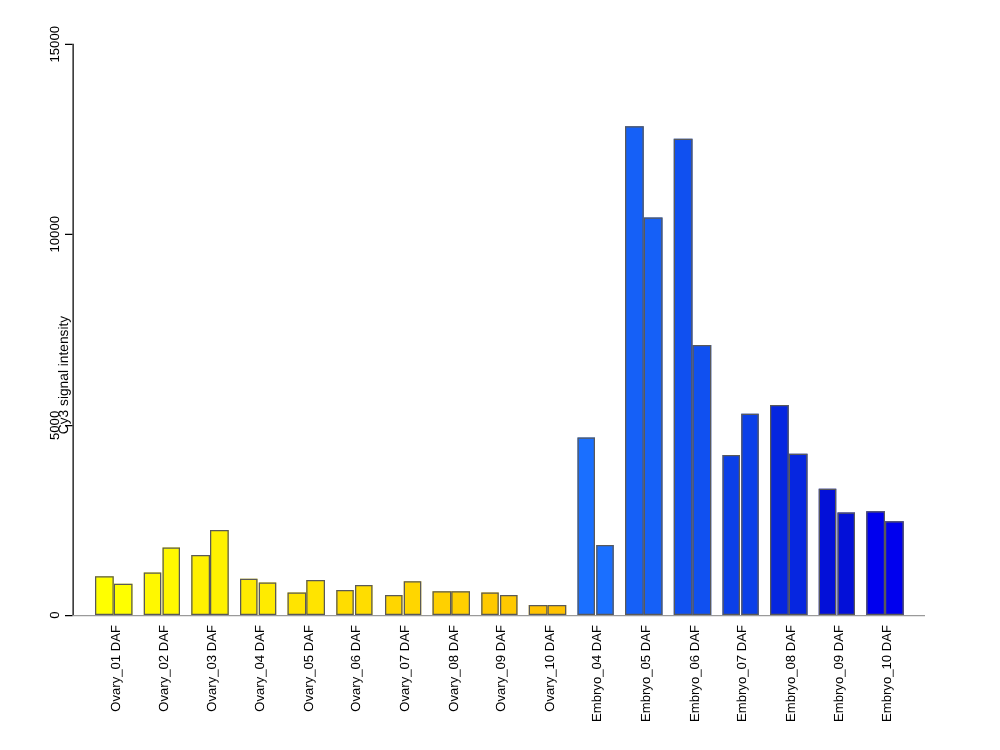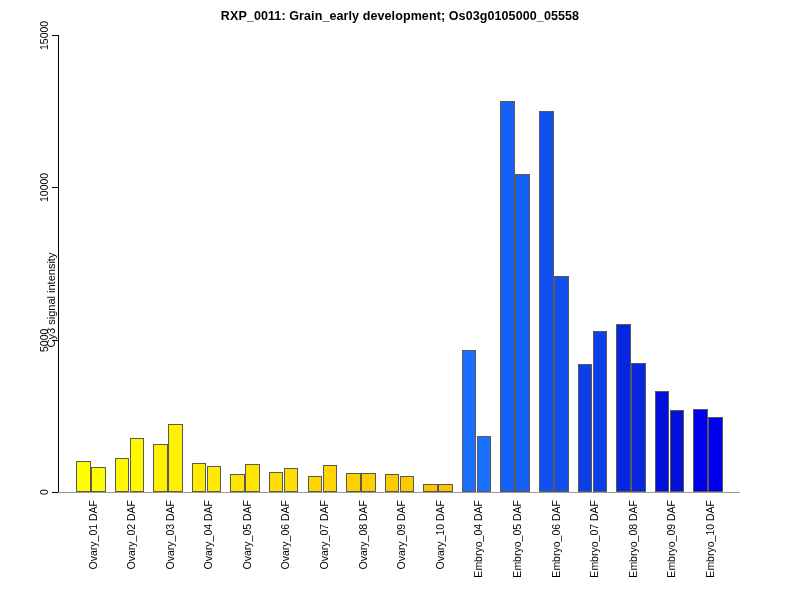--- a/index.html
+++ b/index.html
@@ -103,21 +103,20 @@
     transform: rotate(180deg);
     text-align: left;
     line-height: 1;
   }
 </style>
 </head>
 <body>
 
 <div id="plot-root">
 
-  <div class="chart-title">RXP_0011: Grain_early development; Os03g0105000_05558</div>
 
   <div class="ylabel">Cy3 signal intensity</div>
 
   <div id="plot-area">
     <div class="axis-line" id="y-axis-line"></div>
     <div class="axis-line" id="x-axis-line"></div>
     <div id="y-ticks">
         <div class="y-tick-wrap" style="top: 462px;">
           <div class="y-tick"></div>
           <div class="y-tick-text" style="top: -22px; height: 44px;">0</div>

